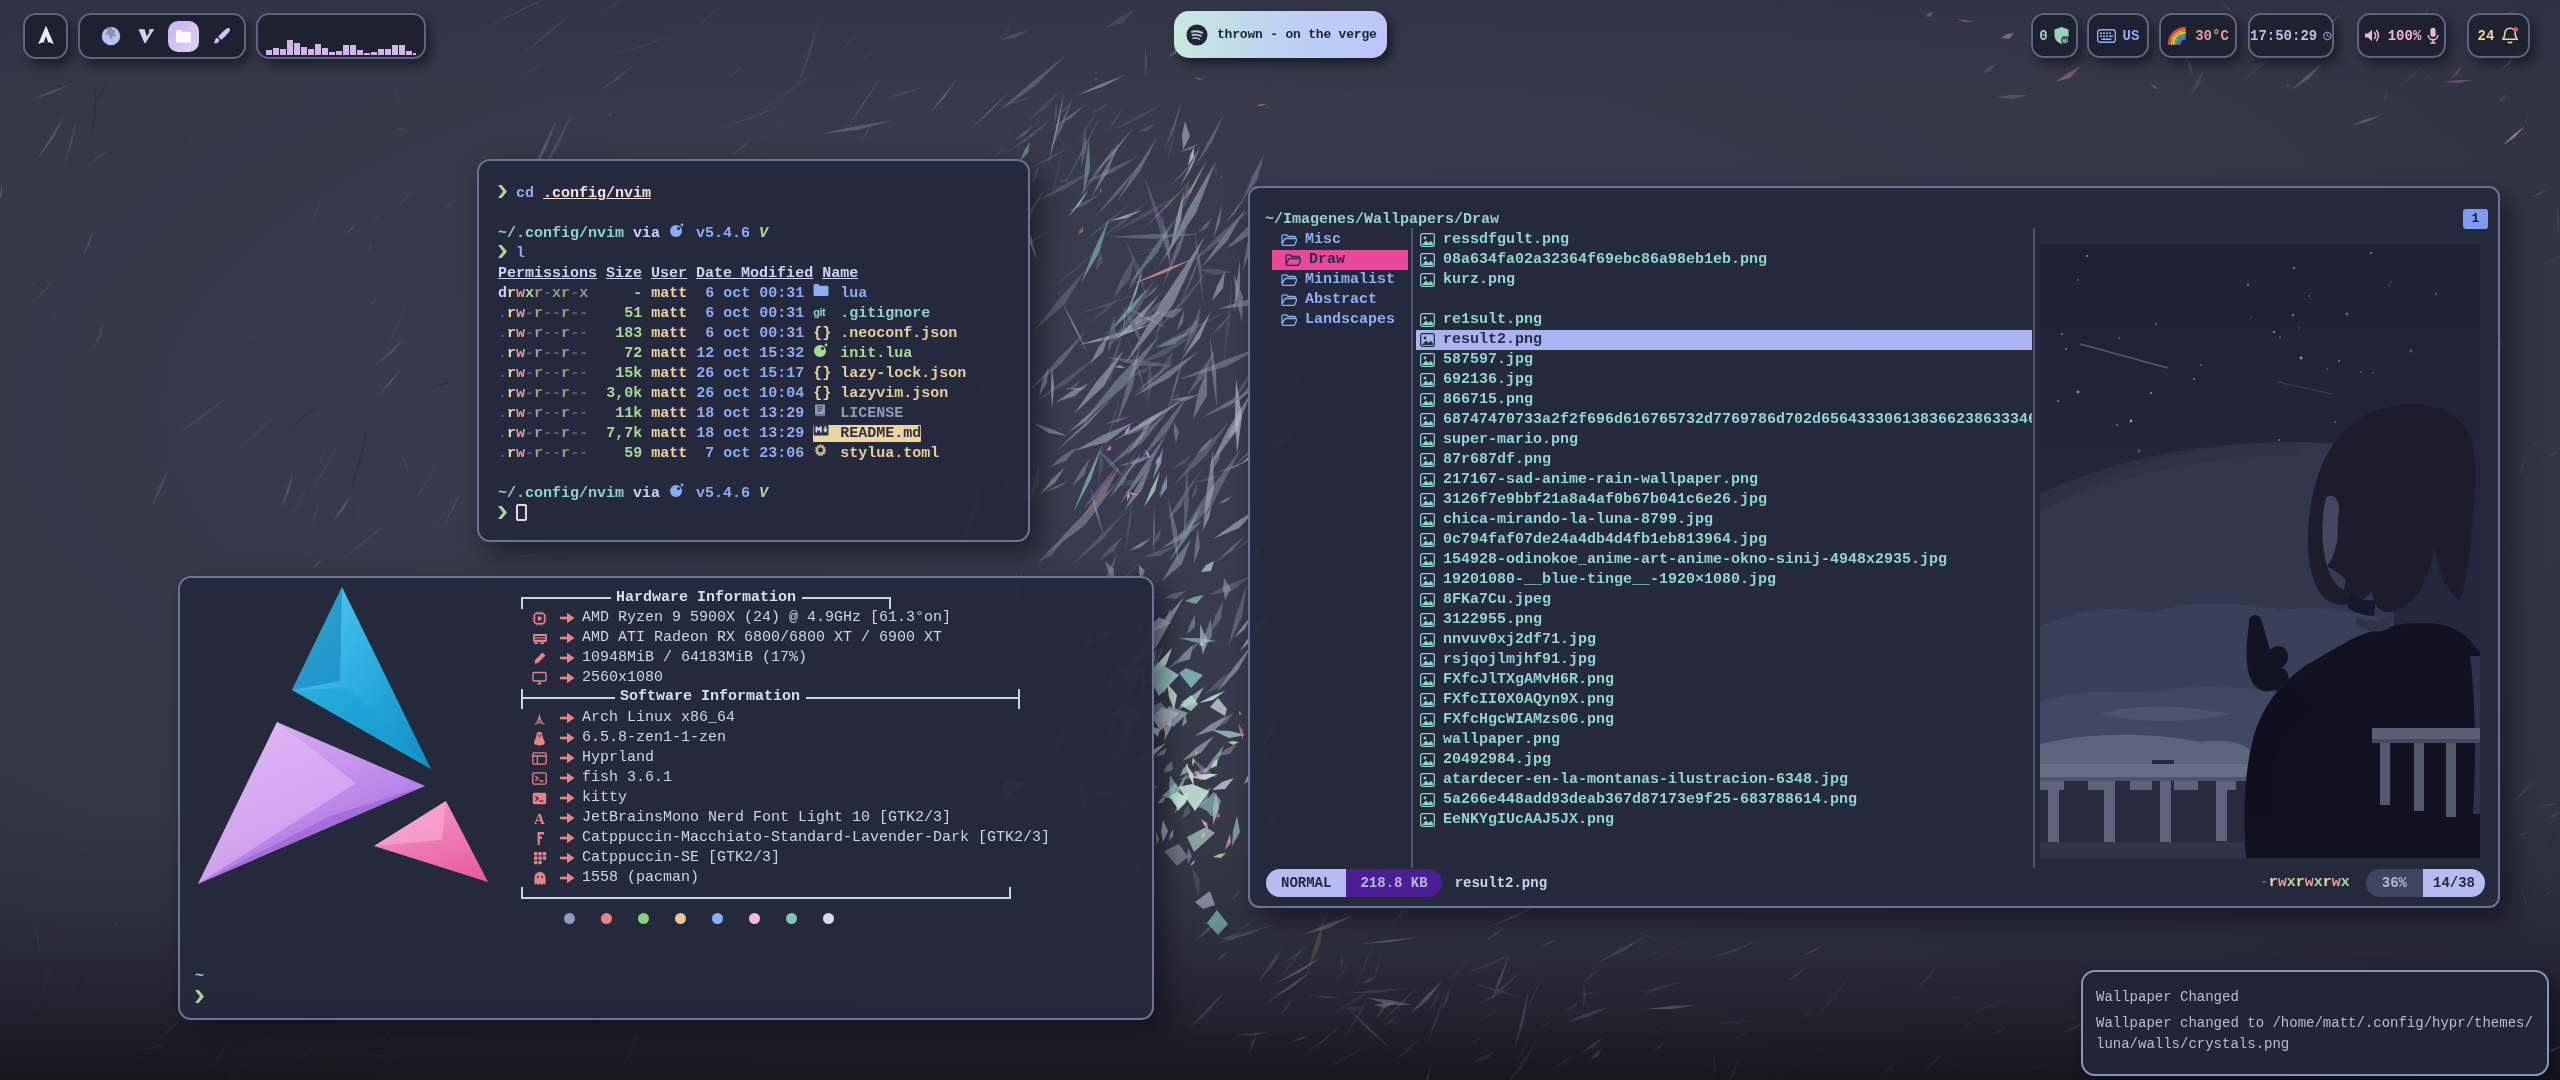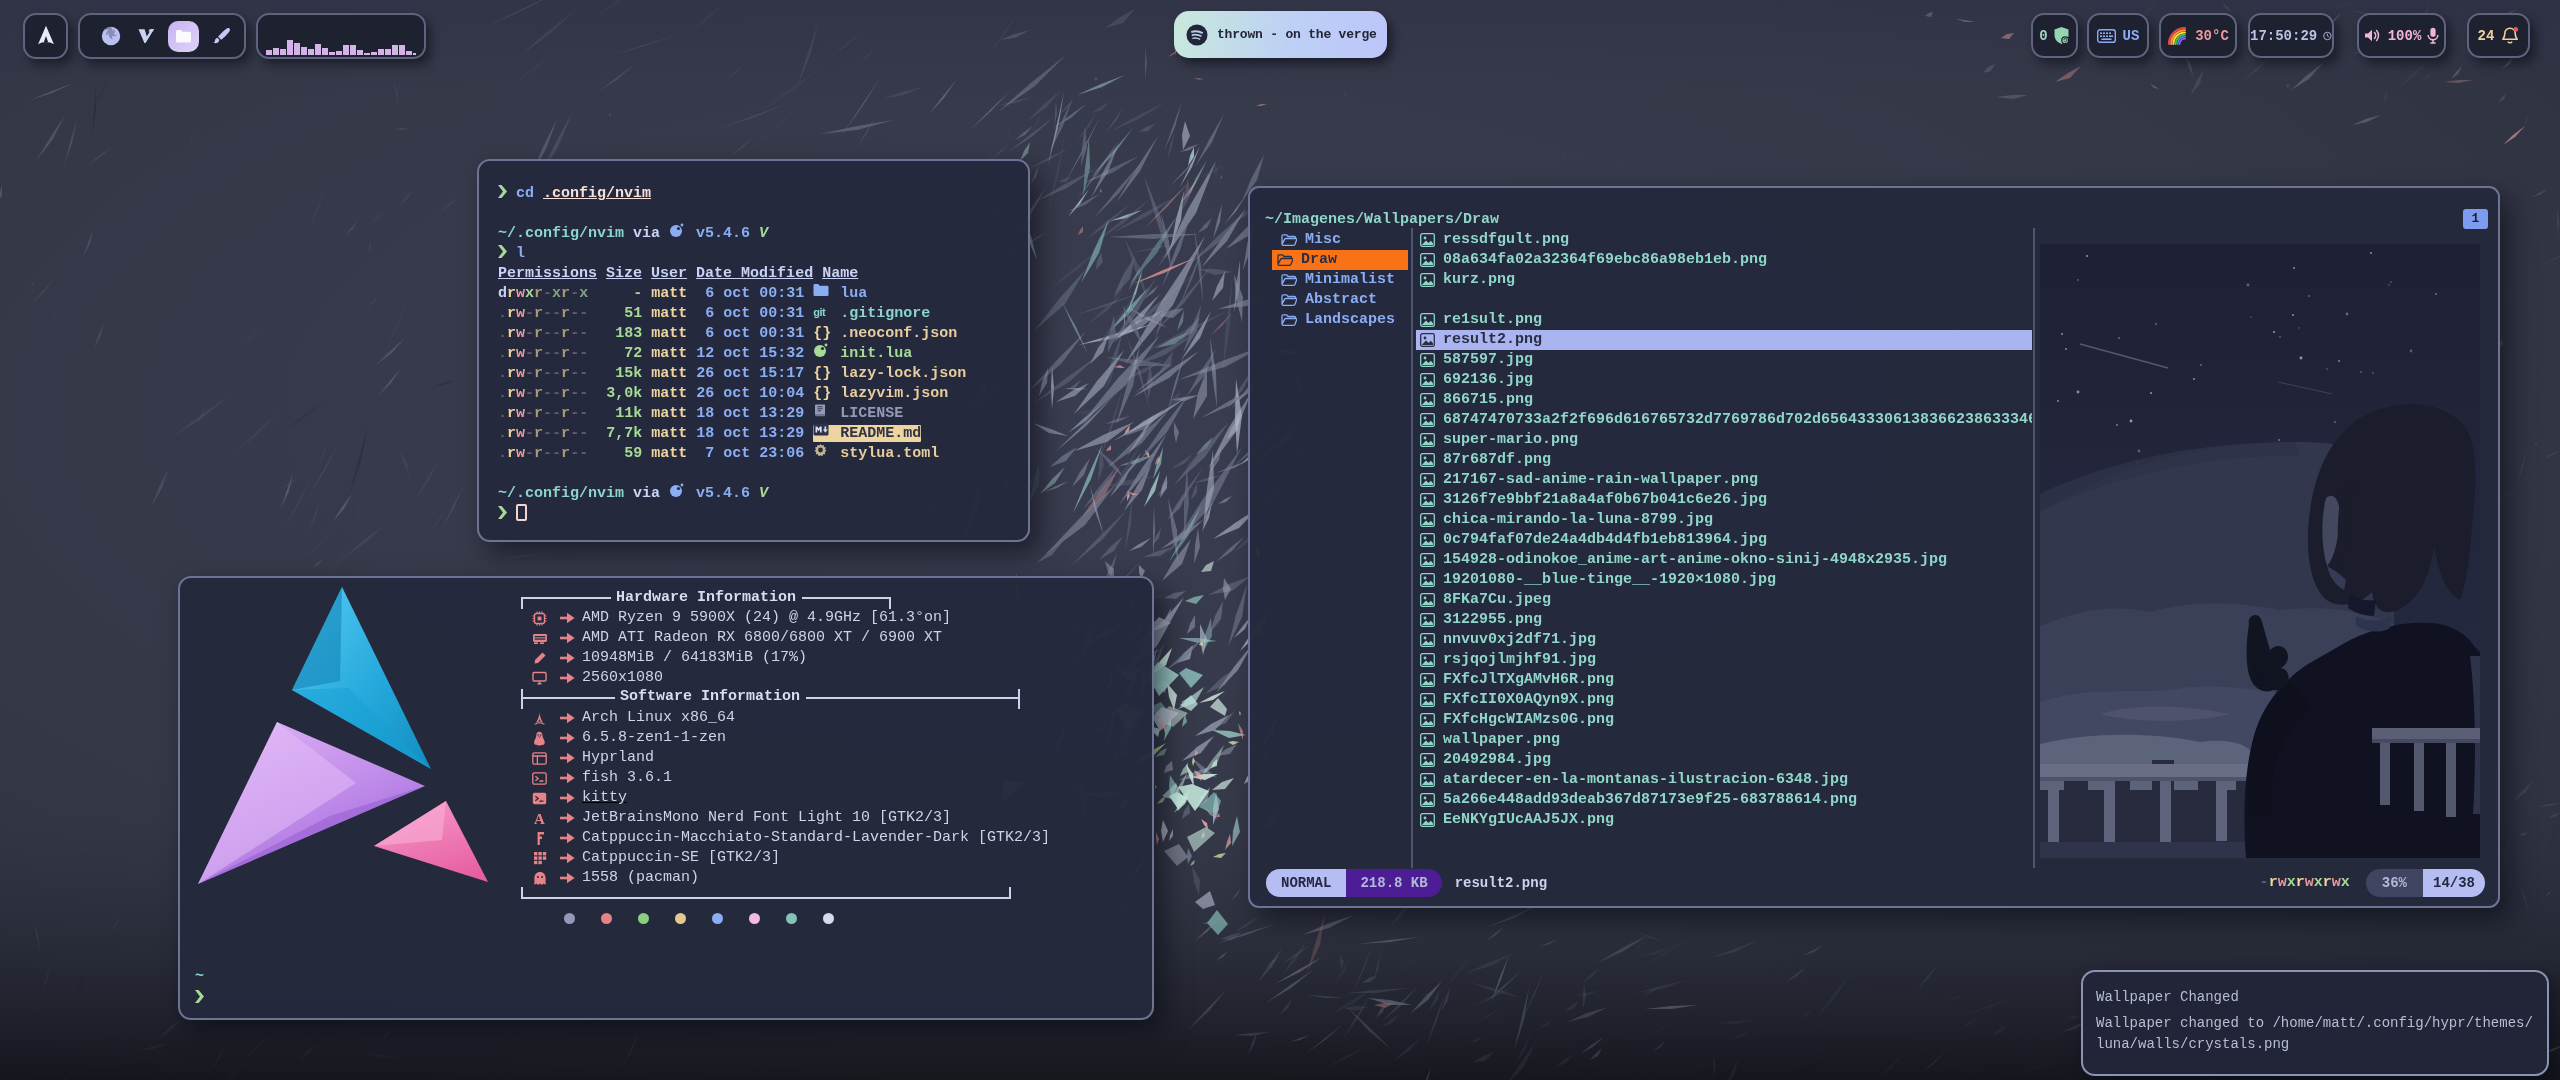--- a/index.html
+++ b/index.html
@@ -1142,21 +1142,21 @@
           </svg>
         </span>
         <span style="width:21px;margin-left:11px;display:flex;align-items:center;">
           <svg width="17" height="12" viewBox="0 0 17 12">
             <path d="M1 6 H9" stroke="#e78287" stroke-width="2.6"></path>
             <path d="M8 0.8 L15.6 6 L8 11.2 Z" fill="#e78287"></path>
           </svg>
         </span>
         <span style="font:15px/20px 'Liberation Mono';color:#ccd3ea;margin-left:2px;white-space:pre;">fish 3.6.1</span>
       </div>
- <div style="position:absolute;left:351px;top:210px;height:20px;display:flex;align-items:center;text-decoration:underline;">
+ <div style="position:absolute;left:351px;top:210px;height:20px;display:flex;align-items:center;">
         <span style="width:17px;display:flex;justify-content:center;">
           <svg width="15" height="13" viewBox="0 0 15 13">
             <rect x="0.8" y="0.8" width="13.4" height="11.4" rx="1.6" fill="#e78287"></rect>
             <path d="M3.4 4.2 L6.2 6.5 L3.4 8.8 M7.4 9.2 H11.4" stroke="#262a3e" stroke-width="1.3" fill="none"></path>
           </svg>
         </span>
         <span style="width:21px;margin-left:11px;display:flex;align-items:center;">
           <svg width="17" height="12" viewBox="0 0 17 12">
             <path d="M1 6 H9" stroke="#e78287" stroke-width="2.6"></path>
             <path d="M8 0.8 L15.6 6 L8 11.2 Z" fill="#e78287"></path>
@@ -1247,21 +1247,21 @@
  <div style="position:absolute;left:15px;top:410px;"><span class="chev"></span></div>
 </div>
 
 <div class="win" style="left:1248px;top:186px;width:1252px;height:722px;border-radius:11px;">
  <div style="position:absolute;left:15px;top:22px;font:700 15px/20px 'Liberation Mono';color:#8fd5c8;">~/Imagenes/Wallpapers/Draw</div>
  <div style="position:absolute;left:1213px;top:21px;width:25px;height:20px;background:#7d9bf0;border-radius:3px;
       font:700 13px/20px 'Liberation Mono';color:#1e2030;text-align:center;">1</div>
  <div class="fmrow" style="position:absolute;left:22px;top:42px;width:136px;color:#8aadf4;padding-left:9px;"><svg class="fico" viewBox="0 0 16 13" style="width:16px;">
           <path d="M1 2.6 Q1 1.4 2.2 1.4 L5.6 1.4 L7 3 L13.4 3 Q14.6 3 14.6 4.2 L14.6 5 M1 2.6 L1 10.6 Q1 11.8 2.2 11.8 L12.6 11.8 Q13.6 11.8 13.9 10.9 L15.8 5.9 Q16 5 15 5 L4.8 5 Q3.9 5 3.6 5.9 L1 10.6" fill="none" stroke="#8aadf4" stroke-width="1.3"></path>
         </svg><span>Misc</span></div>
-      <div class="fmrow" style="position:absolute;left:22px;top:62px;width:136px;background:#f97316;color:#2a2e45;padding-left:5px;"><svg class="fico" viewBox="0 0 16 13" style="width:16px;">
+      <div class="fmrow" style="position:absolute;left:22px;top:62px;width:136px;background:#ec4899;color:#2a2e45;padding-left:13px;"><svg class="fico" viewBox="0 0 16 13" style="width:16px;">
           <path d="M1 2.6 Q1 1.4 2.2 1.4 L5.6 1.4 L7 3 L13.4 3 Q14.6 3 14.6 4.2 L14.6 5 M1 2.6 L1 10.6 Q1 11.8 2.2 11.8 L12.6 11.8 Q13.6 11.8 13.9 10.9 L15.8 5.9 Q16 5 15 5 L4.8 5 Q3.9 5 3.6 5.9 L1 10.6" fill="none" stroke="#2a2e45" stroke-width="1.3"></path>
         </svg><span>Draw</span></div>
       <div class="fmrow" style="position:absolute;left:22px;top:82px;width:136px;color:#8aadf4;padding-left:9px;"><svg class="fico" viewBox="0 0 16 13" style="width:16px;">
           <path d="M1 2.6 Q1 1.4 2.2 1.4 L5.6 1.4 L7 3 L13.4 3 Q14.6 3 14.6 4.2 L14.6 5 M1 2.6 L1 10.6 Q1 11.8 2.2 11.8 L12.6 11.8 Q13.6 11.8 13.9 10.9 L15.8 5.9 Q16 5 15 5 L4.8 5 Q3.9 5 3.6 5.9 L1 10.6" fill="none" stroke="#8aadf4" stroke-width="1.3"></path>
         </svg><span>Minimalist</span></div>
       <div class="fmrow" style="position:absolute;left:22px;top:102px;width:136px;color:#8aadf4;padding-left:9px;"><svg class="fico" viewBox="0 0 16 13" style="width:16px;">
           <path d="M1 2.6 Q1 1.4 2.2 1.4 L5.6 1.4 L7 3 L13.4 3 Q14.6 3 14.6 4.2 L14.6 5 M1 2.6 L1 10.6 Q1 11.8 2.2 11.8 L12.6 11.8 Q13.6 11.8 13.9 10.9 L15.8 5.9 Q16 5 15 5 L4.8 5 Q3.9 5 3.6 5.9 L1 10.6" fill="none" stroke="#8aadf4" stroke-width="1.3"></path>
         </svg><span>Abstract</span></div>
       <div class="fmrow" style="position:absolute;left:22px;top:122px;width:136px;color:#8aadf4;padding-left:9px;"><svg class="fico" viewBox="0 0 16 13" style="width:16px;">
           <path d="M1 2.6 Q1 1.4 2.2 1.4 L5.6 1.4 L7 3 L13.4 3 Q14.6 3 14.6 4.2 L14.6 5 M1 2.6 L1 10.6 Q1 11.8 2.2 11.8 L12.6 11.8 Q13.6 11.8 13.9 10.9 L15.8 5.9 Q16 5 15 5 L4.8 5 Q3.9 5 3.6 5.9 L1 10.6" fill="none" stroke="#8aadf4" stroke-width="1.3"></path>

